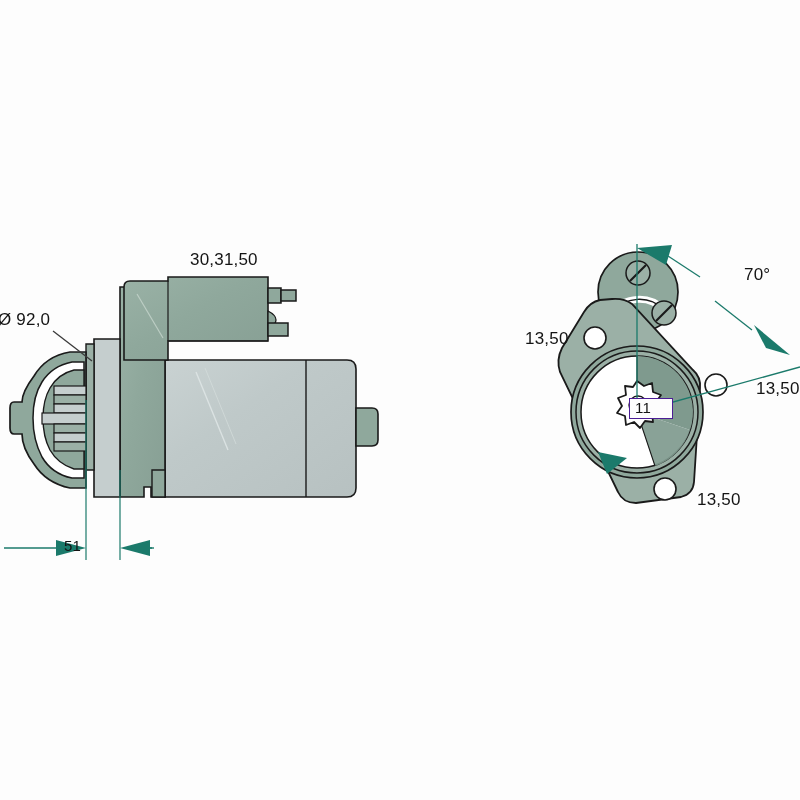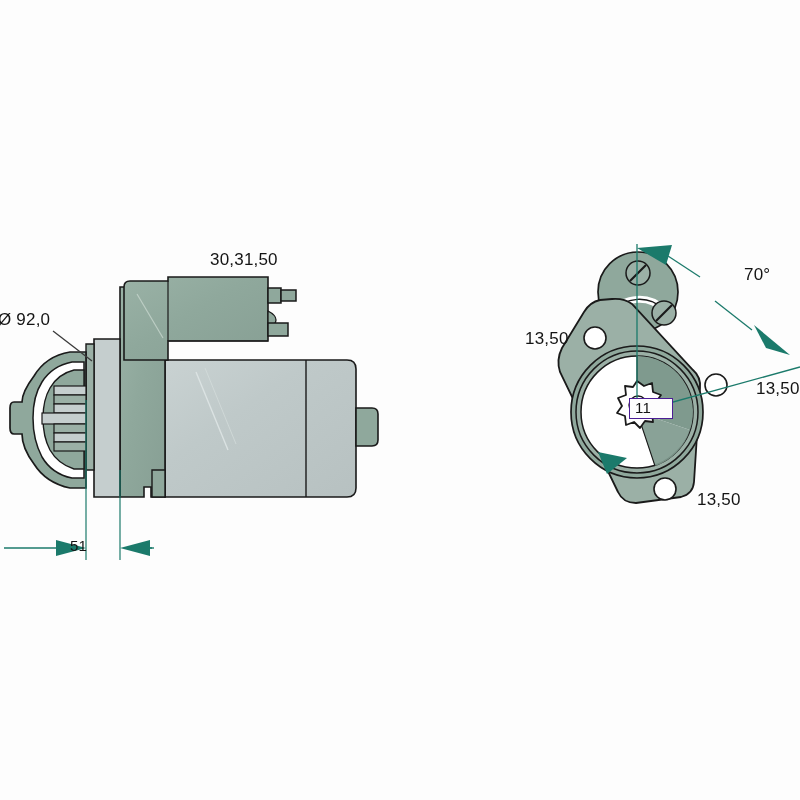--- a/index.html
+++ b/index.html
@@ -32,25 +32,25 @@
     font-size: 17px;
     color: #141414;
     white-space: nowrap;
     letter-spacing: 0.2px;
   }
   #lbl-diameter {
     left: -2px;
     top: 310px;
   }
   #lbl-terminals {
-    left: 210px;
+    left: 190px;
     top: 250px;
   }
   #lbl-thickness {
-    left: 70px;
+    left: 64px;
     top: 537px;
     font-size: 15px;
   }
   #lbl-bolt-left {
     left: 525px;
     top: 329px;
   }
   #lbl-angle {
     left: 744px;
     top: 265px;

